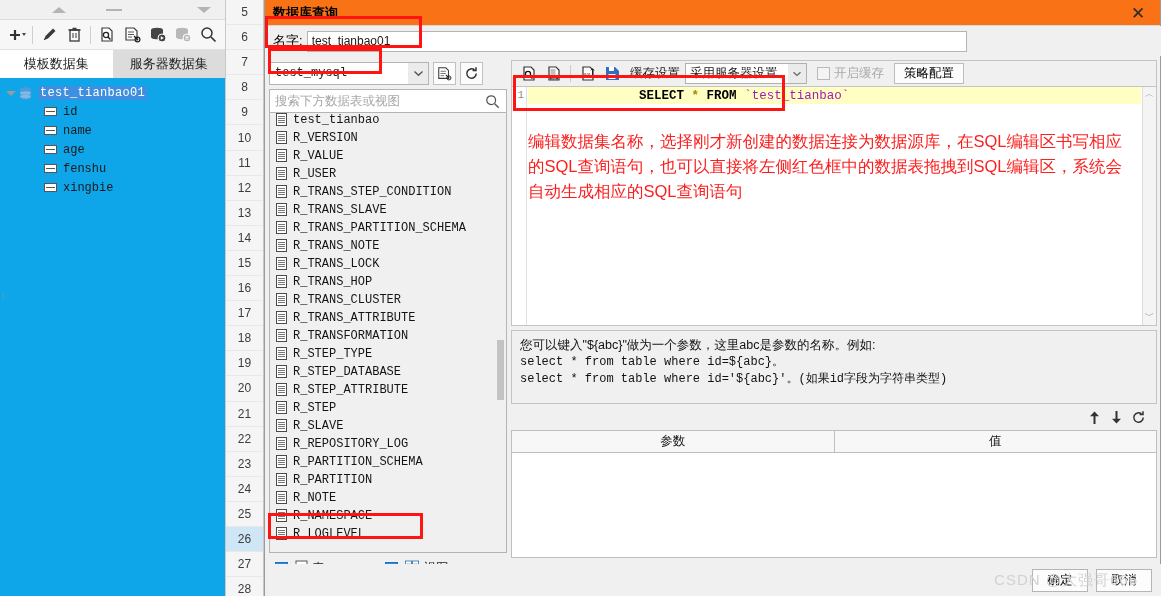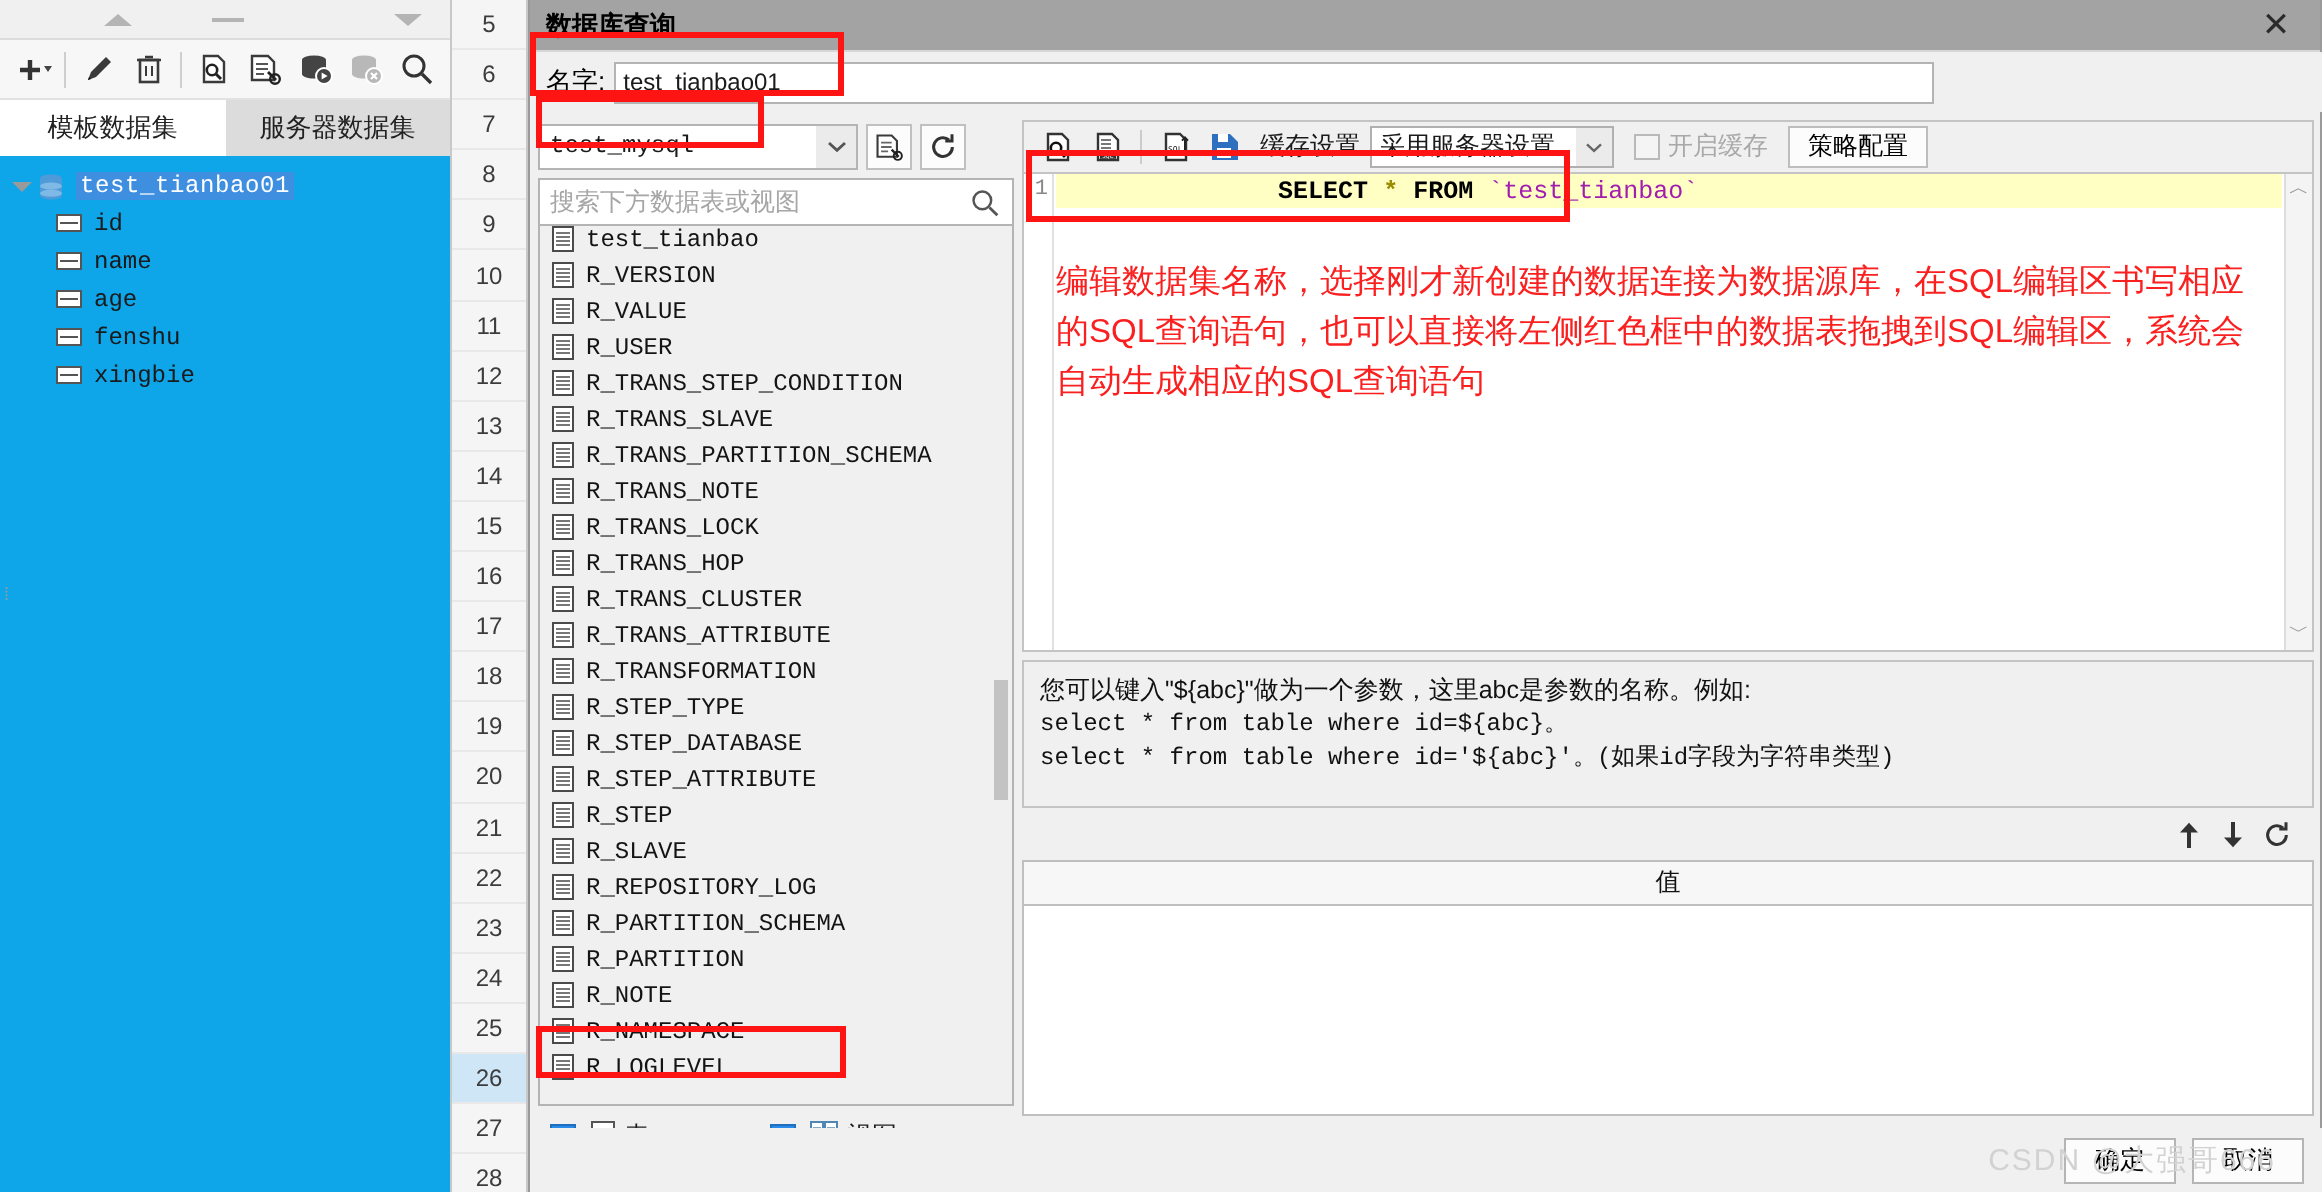--- a/index.html
+++ b/index.html
@@ -61,21 +61,21 @@
   }
   .tree-arrow i {
     width: 0; height: 0; border-left: 5px solid transparent;
     border-right: 5px solid transparent; border-top: 5px solid #9a9a9a;
   }
   .tree-label {
     font-family: "Liberation Mono", "DejaVu Sans Mono", monospace;
     font-size: 12px; letter-spacing: .3px;
   }
   .tree-label.sel { background: #3f8fe0; color: #fff; padding: 0 2px; }
-  .tree-child { padding-left: 28px; height: 19px; display: flex; align-items: center; }
+  .tree-child { padding-left: 44px; height: 19px; display: flex; align-items: center; }
   .tree-child .fld {
     font-family: "Liberation Mono", "DejaVu Sans Mono", monospace;
     font-size: 12px; margin-left: 6px;
   }
   .fld-icon {
     width: 13px; height: 9px; border: 1px solid #555; position: relative;
     background: #fff; flex: 0 0 auto;
   }
   .fld-icon::before {
     content: ""; position: absolute; left: 1px; top: 3px;
@@ -95,21 +95,21 @@
   .gutter-grip {
     position: absolute; left: 2px; top: 292px; font-size: 9px; color: #9a9a9a;
   }
 
   
   .dialog {
     position: absolute; left: 264px; top: 0; width: 897px; height: 596px;
     background: #f0f0f0; border: 1px solid #9a9a9a; border-top: none;
   }
   .dlg-title {
-    height: 26px; background: #a3a3a3; display: flex; align-items: center;
+    height: 26px; background: #f97316; display: flex; align-items: center;
     padding-left: 8px; border-bottom: 1px solid #d7d7d7;
     font-size: 13px; font-weight: bold; color: #000;
   }
   .dlg-close {
     position: absolute; right: 0; top: 0; width: 44px; height: 26px;
     display: flex; align-items: center; justify-content: center;
     font-size: 17px; color: #2b2b2b;
   }
 
   .dlg-body { position: relative; height: 570px; background: #f0f0f0; }
@@ -729,20 +729,21 @@
           <div class="ab">
             <svg width="15" height="15" viewBox="0 0 16 16">
               <path d="M13 8a5 5 0 1 1-1.8-3.8" fill="none" stroke="#333" stroke-width="1.6"></path>
               <path d="M12.8 1.2v3.6h-3.6" fill="none" stroke="#333" stroke-width="1.6"></path>
             </svg>
           </div>
         </div>
 
         <div class="param-table">
           <div class="pt-head">
+            <div class="pt-th first">参数</div>
             <div class="pt-th">值</div>
           </div>
         </div>
       </div>
 
       <div class="footer">
         <div class="watermark">CSDN @大强哥666</div>
         <div class="foot-btn">
           <span>确定</span>
         </div>

